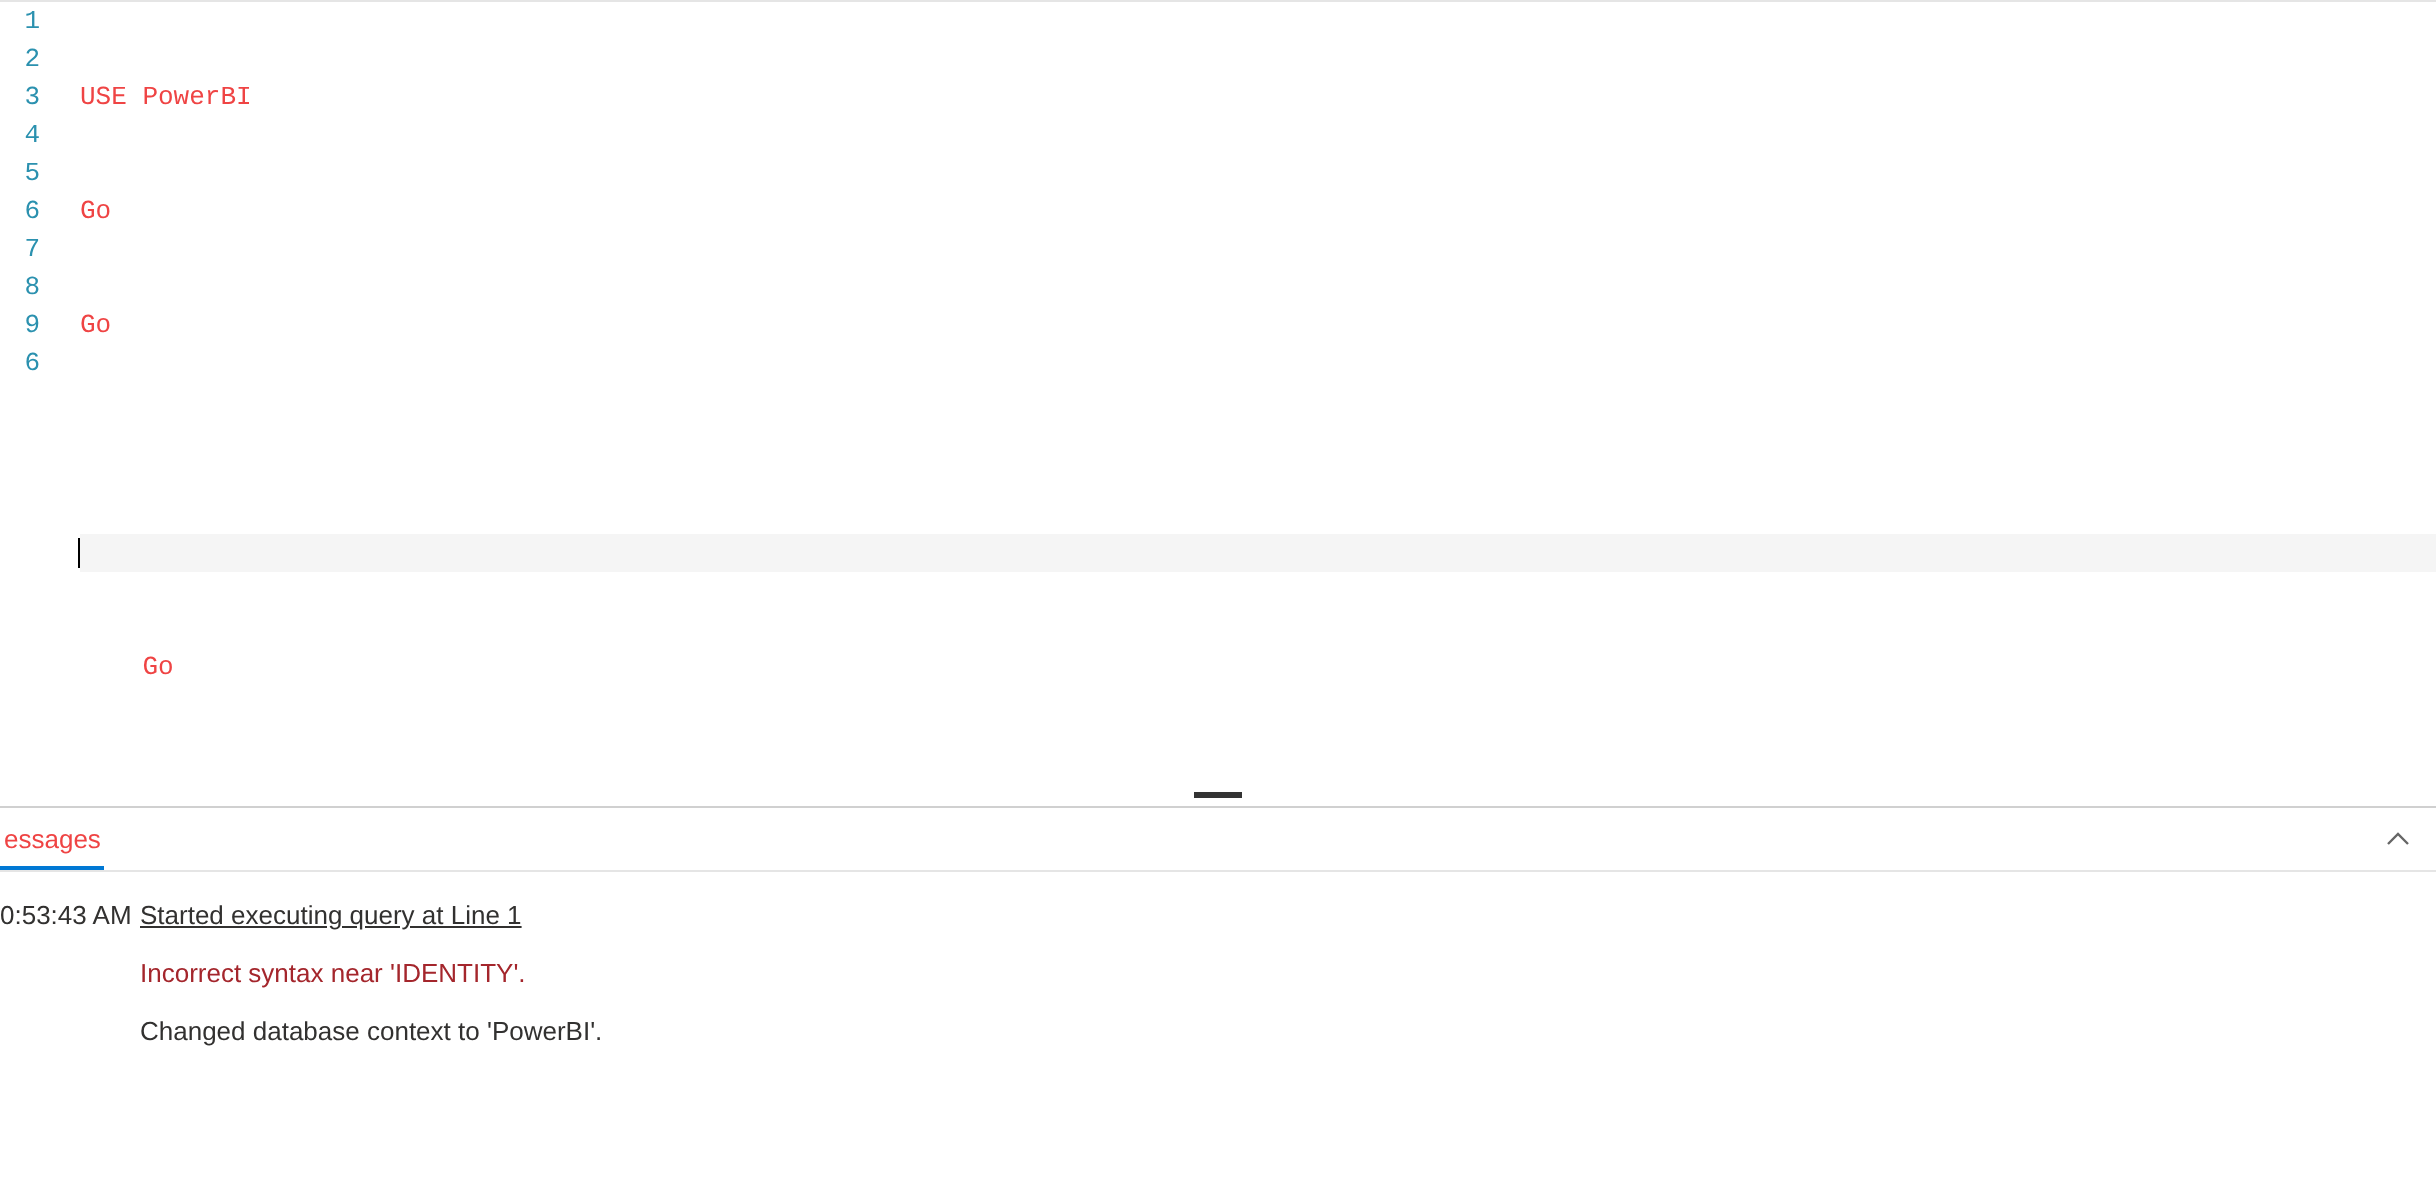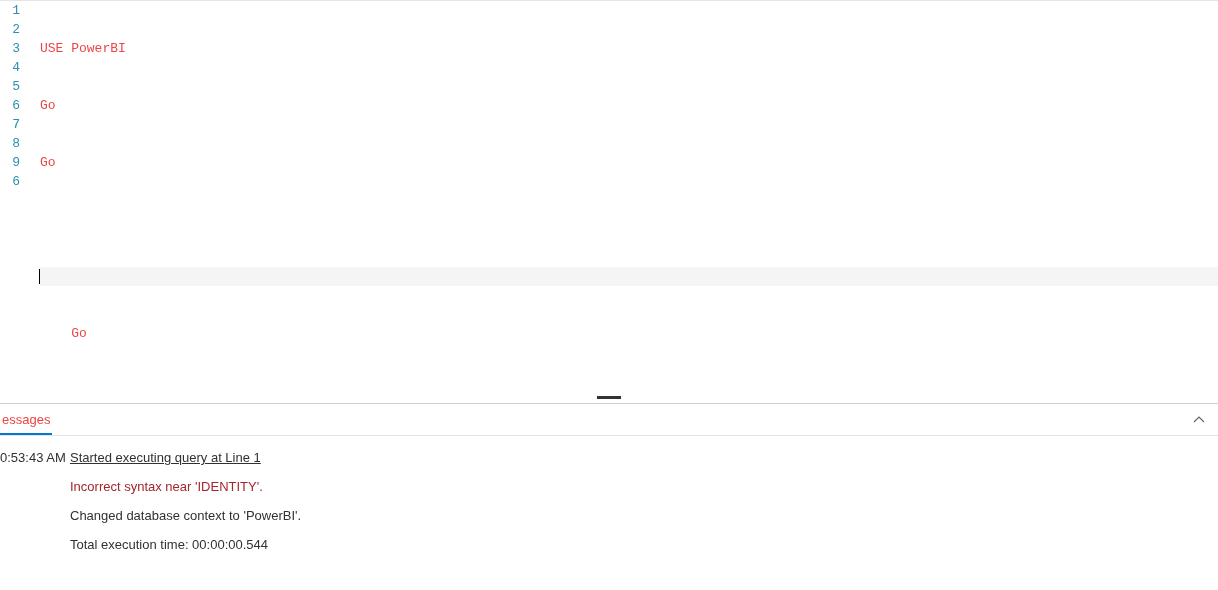--- a/index.html
+++ b/index.html
@@ -155,16 +155,15 @@
   </div>
 </div>
 
 <div class="messages">
   <div class="msg-row">
     <div class="msg-time">0:53:43 AM</div>
     <div class="msg-body">
       <div class="msg-line msg-start">Started executing query at Line 1</div>
       <div class="msg-line msg-error">Incorrect syntax near 'IDENTITY'.</div>
       <div class="msg-line">Changed database context to 'PowerBI'.</div>
-      <div class="msg-line">Total execution time: 00:00:00.544</div>
     </div>
   </div>
 </div>
 
 </body></html>

